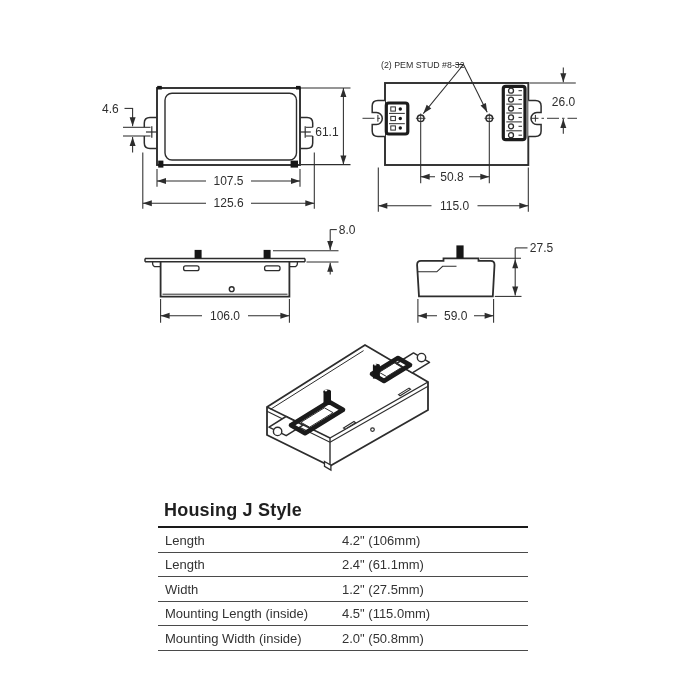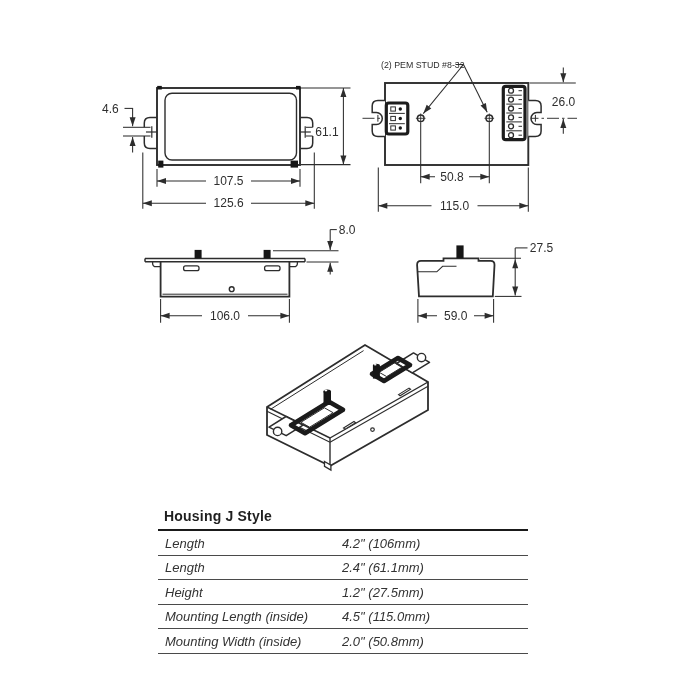--- a/index.html
+++ b/index.html
@@ -12,24 +12,24 @@
   .w19{stroke-width:1.9;} .w18{stroke-width:1.8;} .w15{stroke-width:1.5;}
   .w14{stroke-width:1.4;} .w13{stroke-width:1.3;} .w12{stroke-width:1.2;}
   .w11{stroke-width:1.1;} .w1{stroke-width:1;}
   .dimln{stroke:#2d2d2d;stroke-width:1.05;fill:none;}
   .blk{fill:#161616;stroke:none;}
   .wfill{fill:#ffffff;}
   .thick{stroke:#1b1b1b;stroke-width:4.6;fill:none;stroke-linejoin:round;}
   .tblock{fill:#ffffff;stroke:#1c1c1c;stroke-width:3.2;}
 
   .table-wrap{position:absolute;left:158px;top:500px;width:370px;}
-  .table-title{font-size:14px;font-weight:bold;color:#1f1f1f;margin:8px 0 5px 6px;letter-spacing:0.2px;}
+  .table-title{font-size:18px;font-weight:bold;color:#1f1f1f;margin:0 0 5px 6px;letter-spacing:0.2px;}
   table.spec{width:370px;border-collapse:collapse;border-top:2.6px solid #1a1a1a;}
   table.spec td{font-size:13px;color:#333;padding:4.5px 0 4px 7px;line-height:15px;}
-  table.spec tr{border-bottom:1.4px solid #4a4a4a;font-style:italic;}
+  table.spec tr{border-bottom:1.4px solid #4a4a4a;}
   td.lab{width:170px;}
 </style>
 </head>
 <body>
 
 <svg width="700" height="498" viewBox="0 0 700 498">
   <defs>
     <marker id="ar" viewBox="0 0 10 8" refX="9.5" refY="4" markerWidth="10" markerHeight="8" orient="auto-start-reverse" markerUnits="userSpaceOnUse">
       <path d="M0.5,1 L9.5,4 L0.5,7 Z" fill="#2d2d2d"></path>
     </marker>
@@ -268,21 +268,21 @@
     <tbody>
       <tr>
         <td class="lab">Length</td>
         <td>4.2" (106mm)</td>
       </tr>
       <tr>
         <td class="lab">Length</td>
         <td>2.4" (61.1mm)</td>
       </tr>
       <tr>
-        <td class="lab">Height</td>
+        <td class="lab">Width</td>
         <td>1.2" (27.5mm)</td>
       </tr>
       <tr>
         <td class="lab">Mounting Length (inside)</td>
         <td>4.5" (115.0mm)</td>
       </tr>
       <tr>
         <td class="lab">Mounting Width (inside)</td>
         <td>2.0" (50.8mm)</td>
       </tr>

